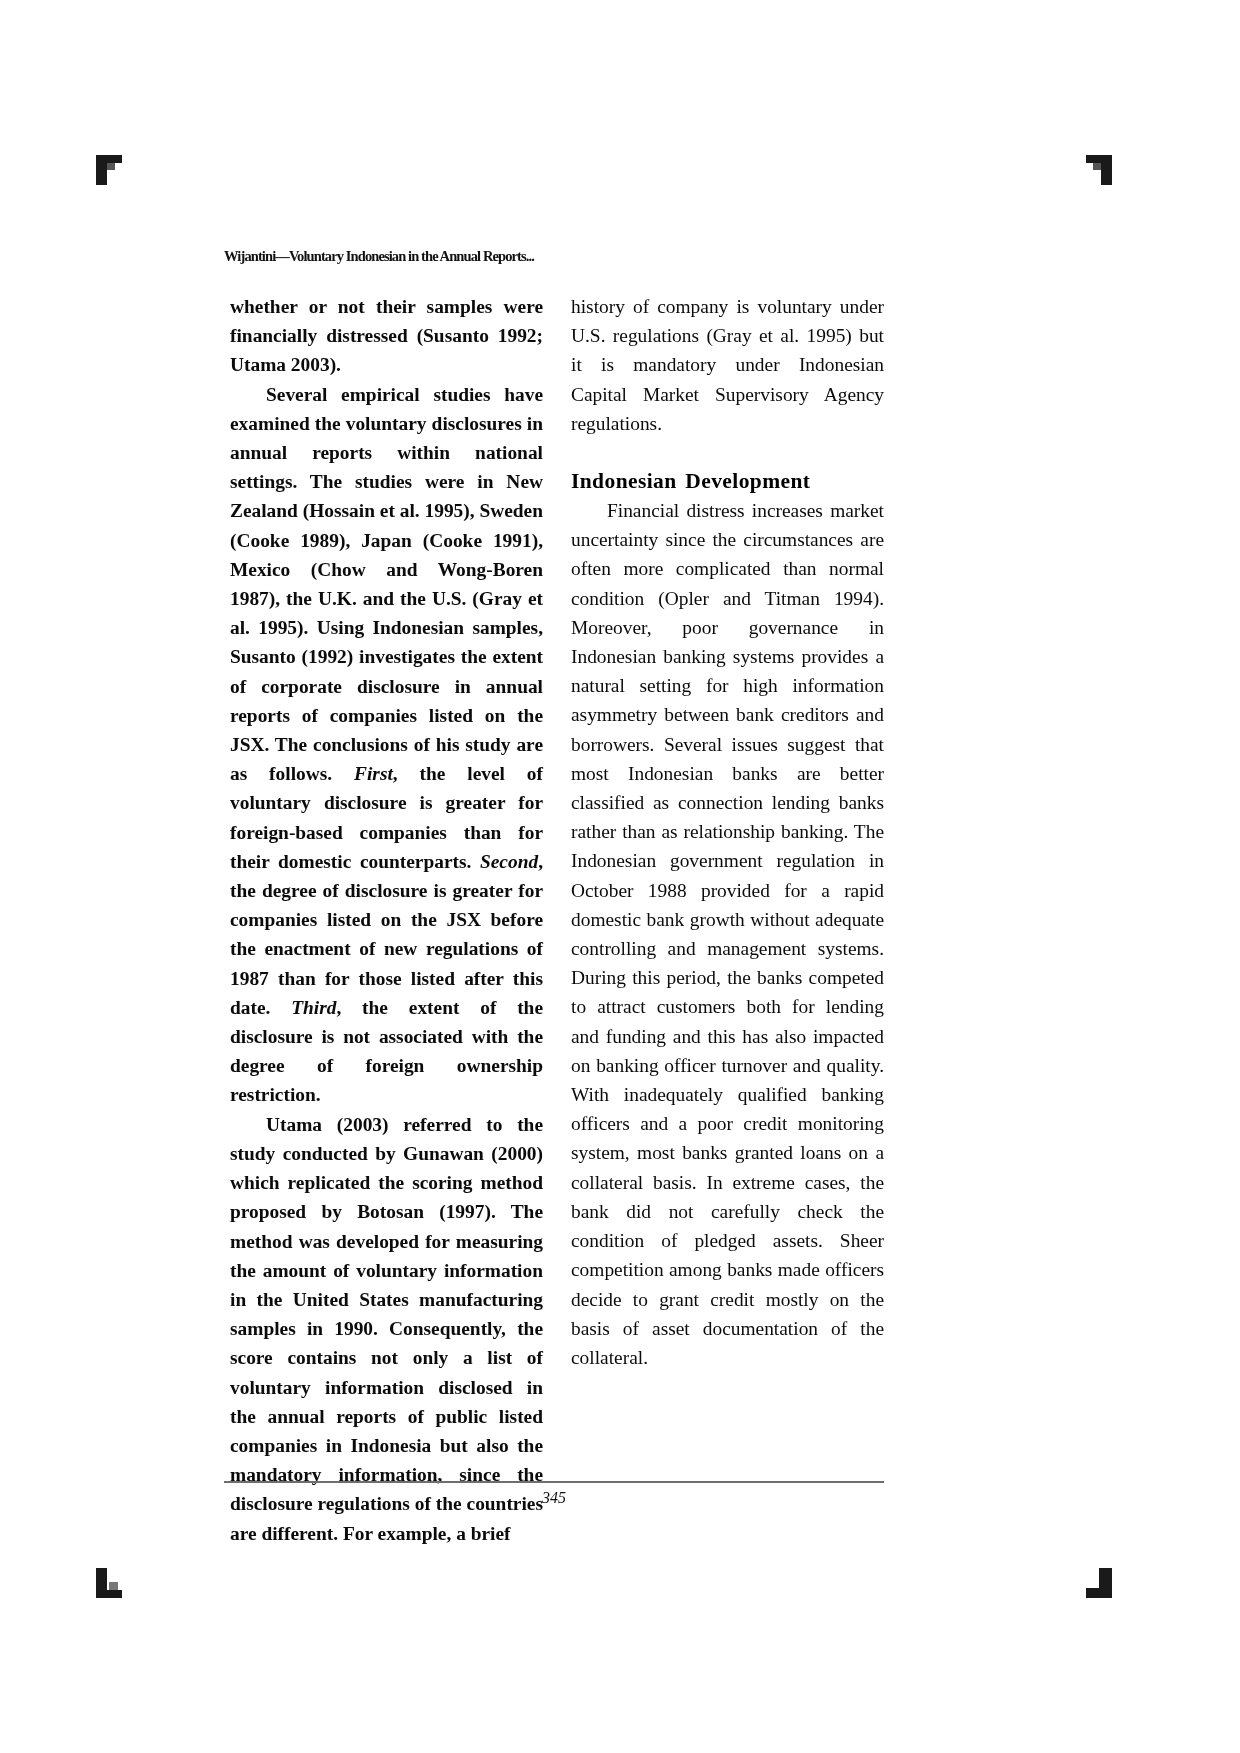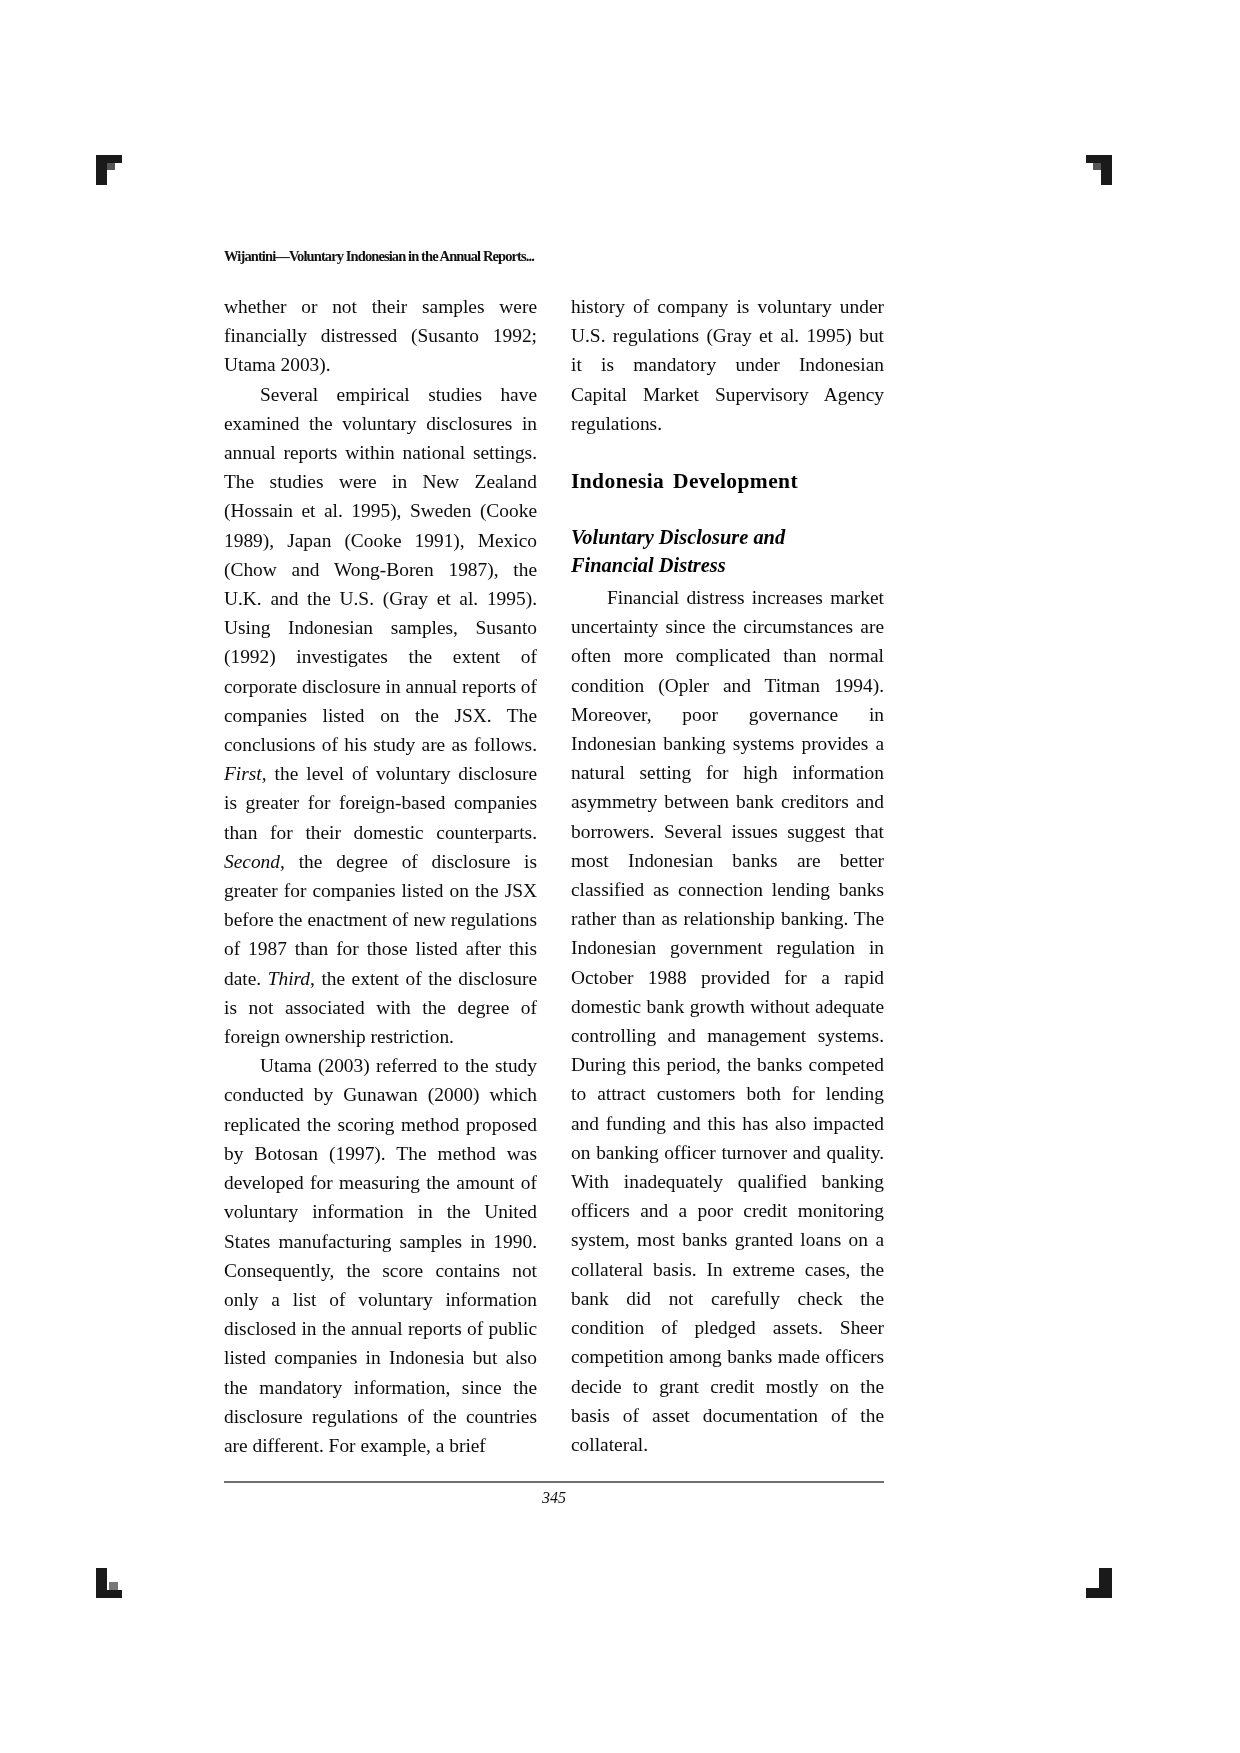--- a/index.html
+++ b/index.html
@@ -70,21 +70,21 @@
     top: 292px;
     width: 660px;
     height: 1175px;
   }
   .column {
     position: absolute;
     top: 0;
     width: 313px;
     height: 100%;
   }
-  .col-left  { left: 0; }
+  .col-left  { left: 6px; font-weight: bold; }
   .col-right { left: 347px; }
 
   p.para {
     margin: 0;
     text-align: justify;
     text-justify: inter-word;
     font-size: 19.4px;
     line-height: 29.2px;
     color: #0b0b0b;
     hyphens: manual;
@@ -164,26 +164,22 @@
 
     <div class="column col-left">
       <p class="para">whether or not their samples were financially distressed (Susanto 1992; Utama 2003).</p>
       <p class="para indent">Several empirical studies have examined the voluntary disclosures in annual reports within national settings. The studies were in New Zealand (Hossain et al. 1995), Sweden (Cooke 1989), Japan (Cooke 1991), Mexico (Chow and Wong-Boren 1987), the U.K. and the U.S. (Gray et al. 1995). Using Indonesian samples, Susanto (1992) investigates the extent of corporate disclosure in annual reports of companies listed on the JSX. The conclusions of his study are as follows. <em>First</em>, the level of voluntary disclosure is greater for foreign-based companies than for their domestic counterparts. <em>Second</em>, the degree of disclosure is greater for companies listed on the JSX before the enactment of new regulations of 1987 than for those listed after this date. <em>Third</em>, the extent of the disclosure is not associated with the degree of foreign ownership restriction.</p>
       <p class="para indent">Utama (2003) referred to the study conducted by Gunawan (2000) which replicated the scoring method proposed by Botosan (1997). The method was developed for measuring the amount of voluntary information in the United States manufacturing samples in 1990. Consequently, the score contains not only a list of voluntary information disclosed in the annual reports of public listed companies in Indonesia but also the mandatory information, since the disclosure regulations of the countries are different. For example, a brief</p>
     </div>
 
     <div class="column col-right">
       <p class="para">history of company is voluntary under U.S. regulations (Gray et al. 1995) but it is mandatory under Indonesian Capital Market Supervisory Agency regulations.</p>
 
-      <h2 class="section-heading">Indonesia  Development</h2>
+      <h2 class="section-heading">Indonesian  Development</h2>
 
-      <h3 class="subsection-heading">
-        <span>Voluntary Disclosure and</span><br>
-        <span>Financial Distress</span>
-      </h3>
 
       <p class="para indent">Financial distress increases market uncertainty since the circumstances are often more complicated than normal condition (Opler and Titman 1994). Moreover, poor governance in Indonesian banking systems provides a natural setting for high information asymmetry between bank creditors and borrowers. Several issues suggest that most Indonesian banks are better classified as connection lending banks rather than as relationship banking. The Indonesian government regulation in October 1988 provided for a rapid domestic bank growth without adequate controlling and management systems. During this period, the banks competed to attract customers both for lending and funding and this has also impacted on banking officer turnover and quality. With inadequately qualified banking officers and a poor credit monitoring system, most banks granted loans on a collateral basis. In extreme cases, the bank did not carefully check the condition of pledged assets. Sheer competition among banks made officers decide to grant credit mostly on the basis of asset documentation of the collateral.</p>
     </div>
 
   </div>
 
   <div id="footer-rule"></div>
   <div id="page-number">345</div>
 
 </div>

